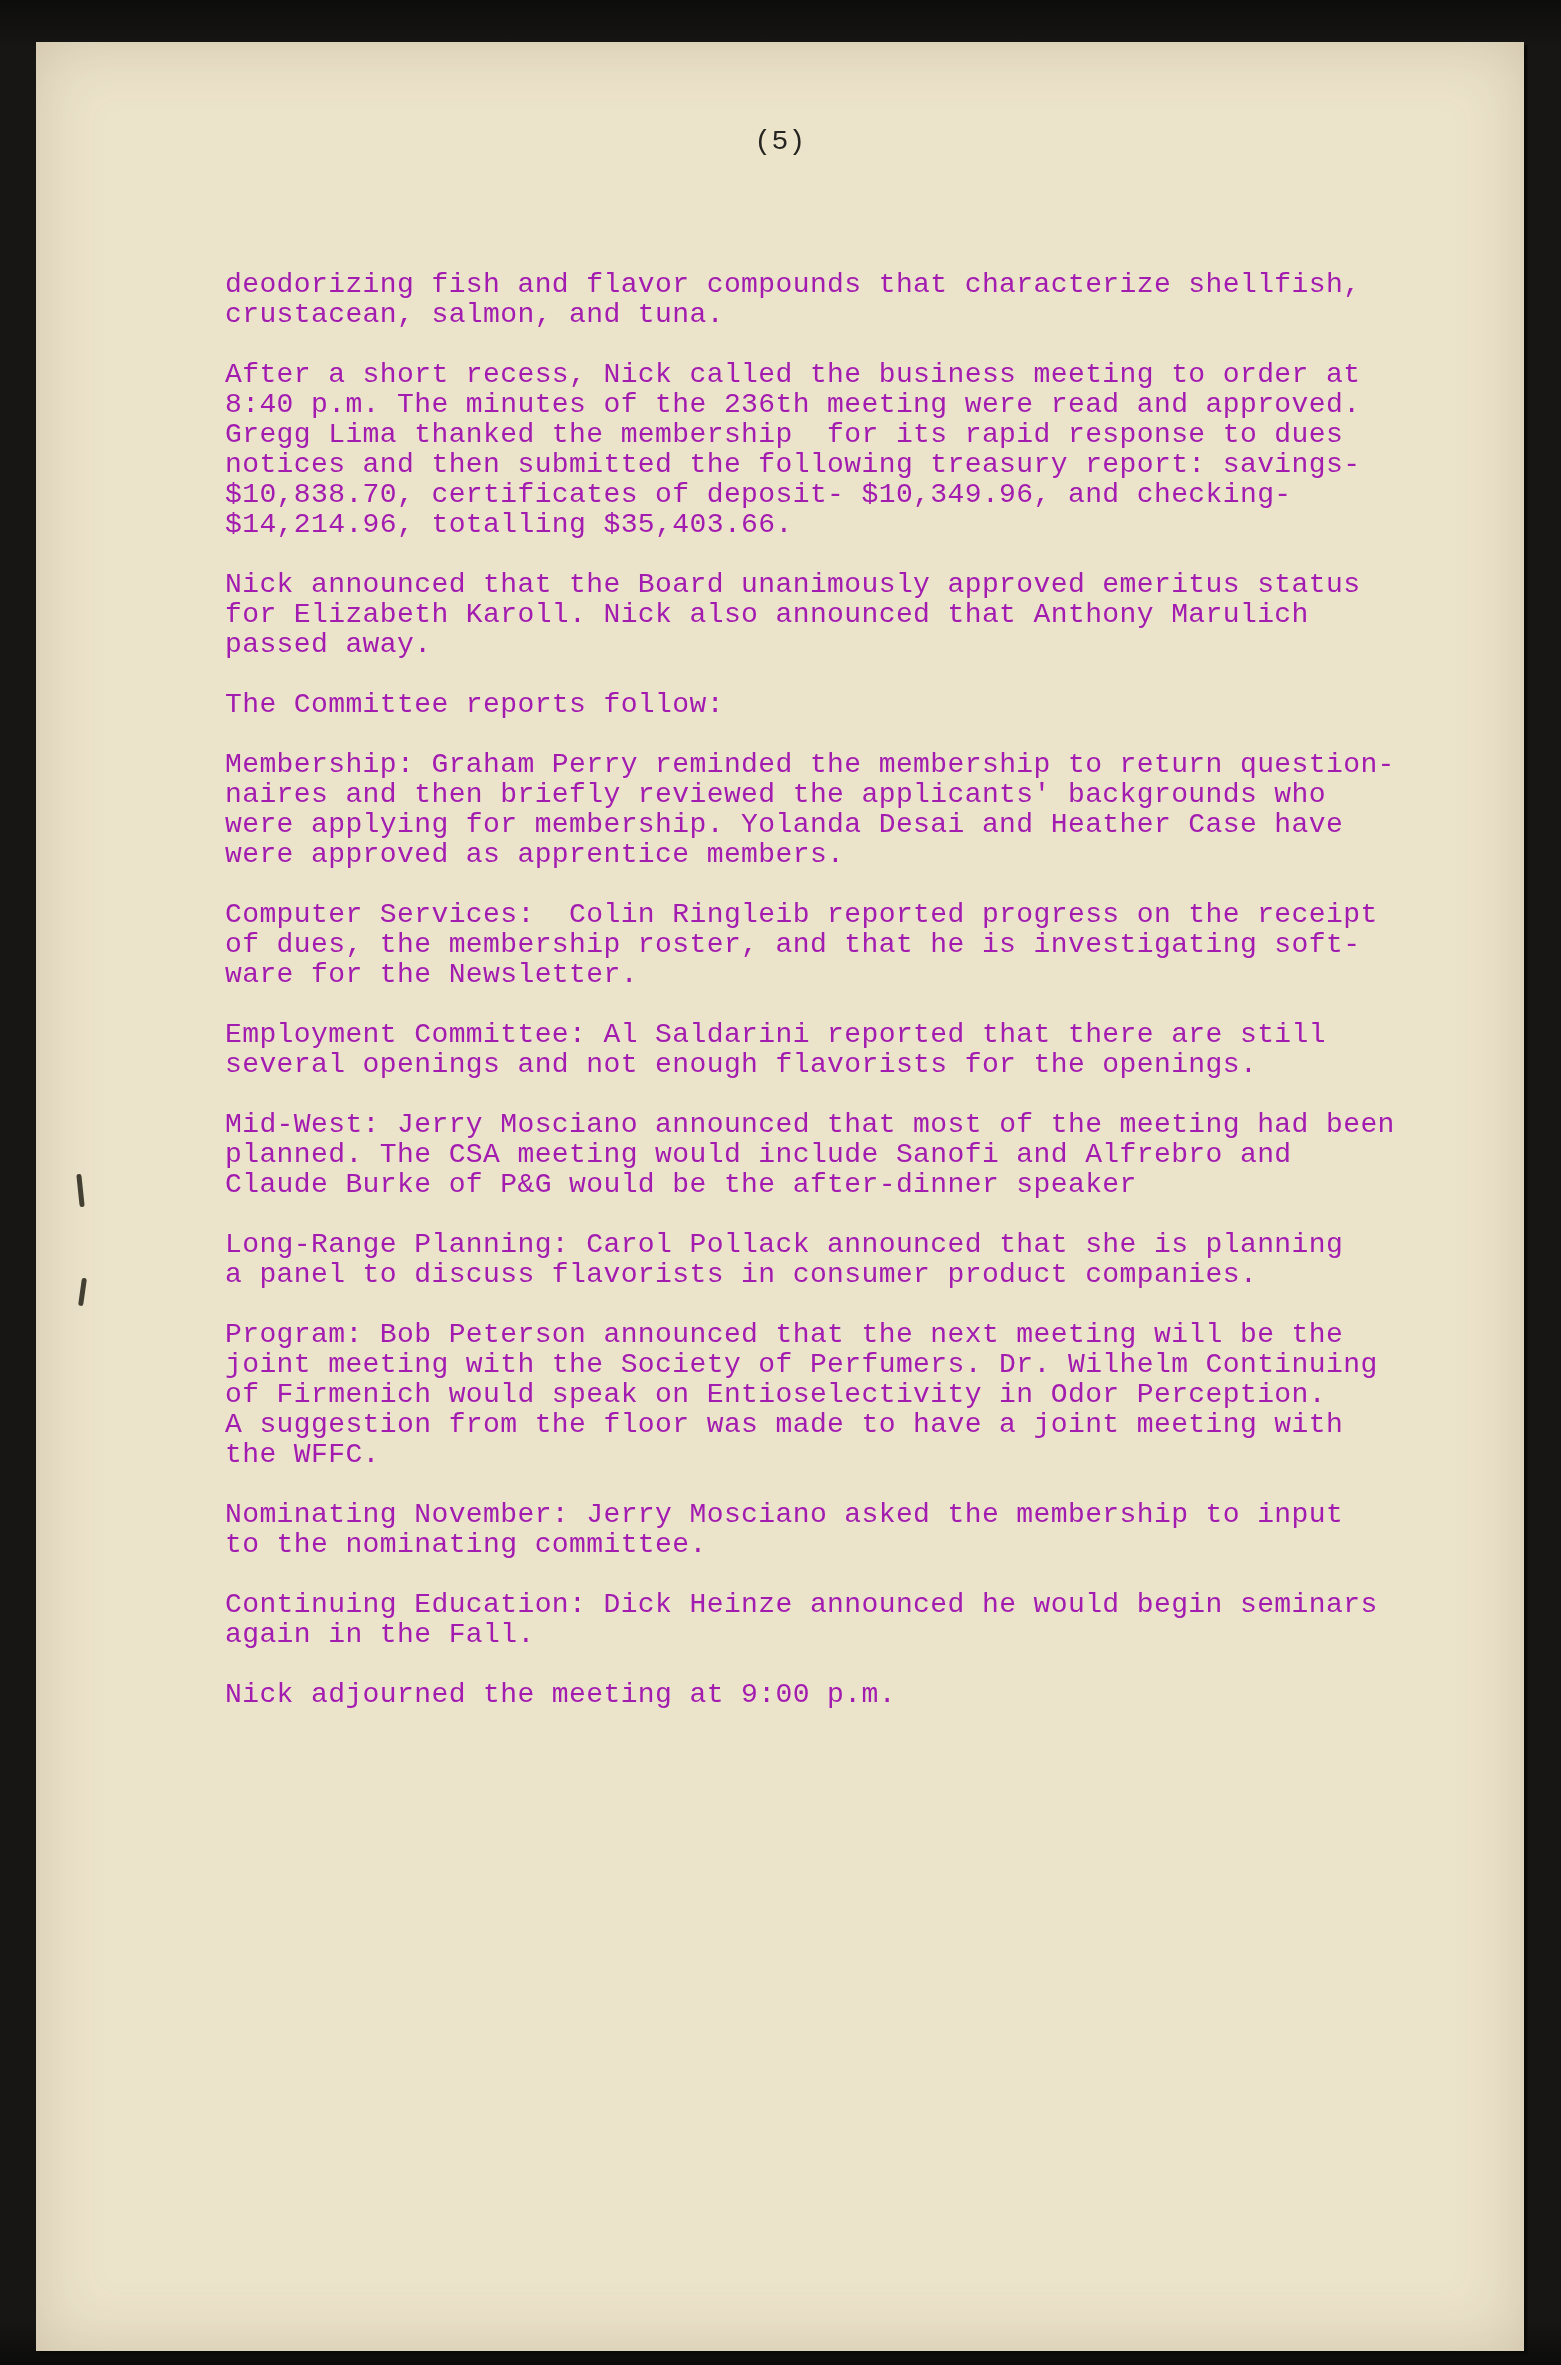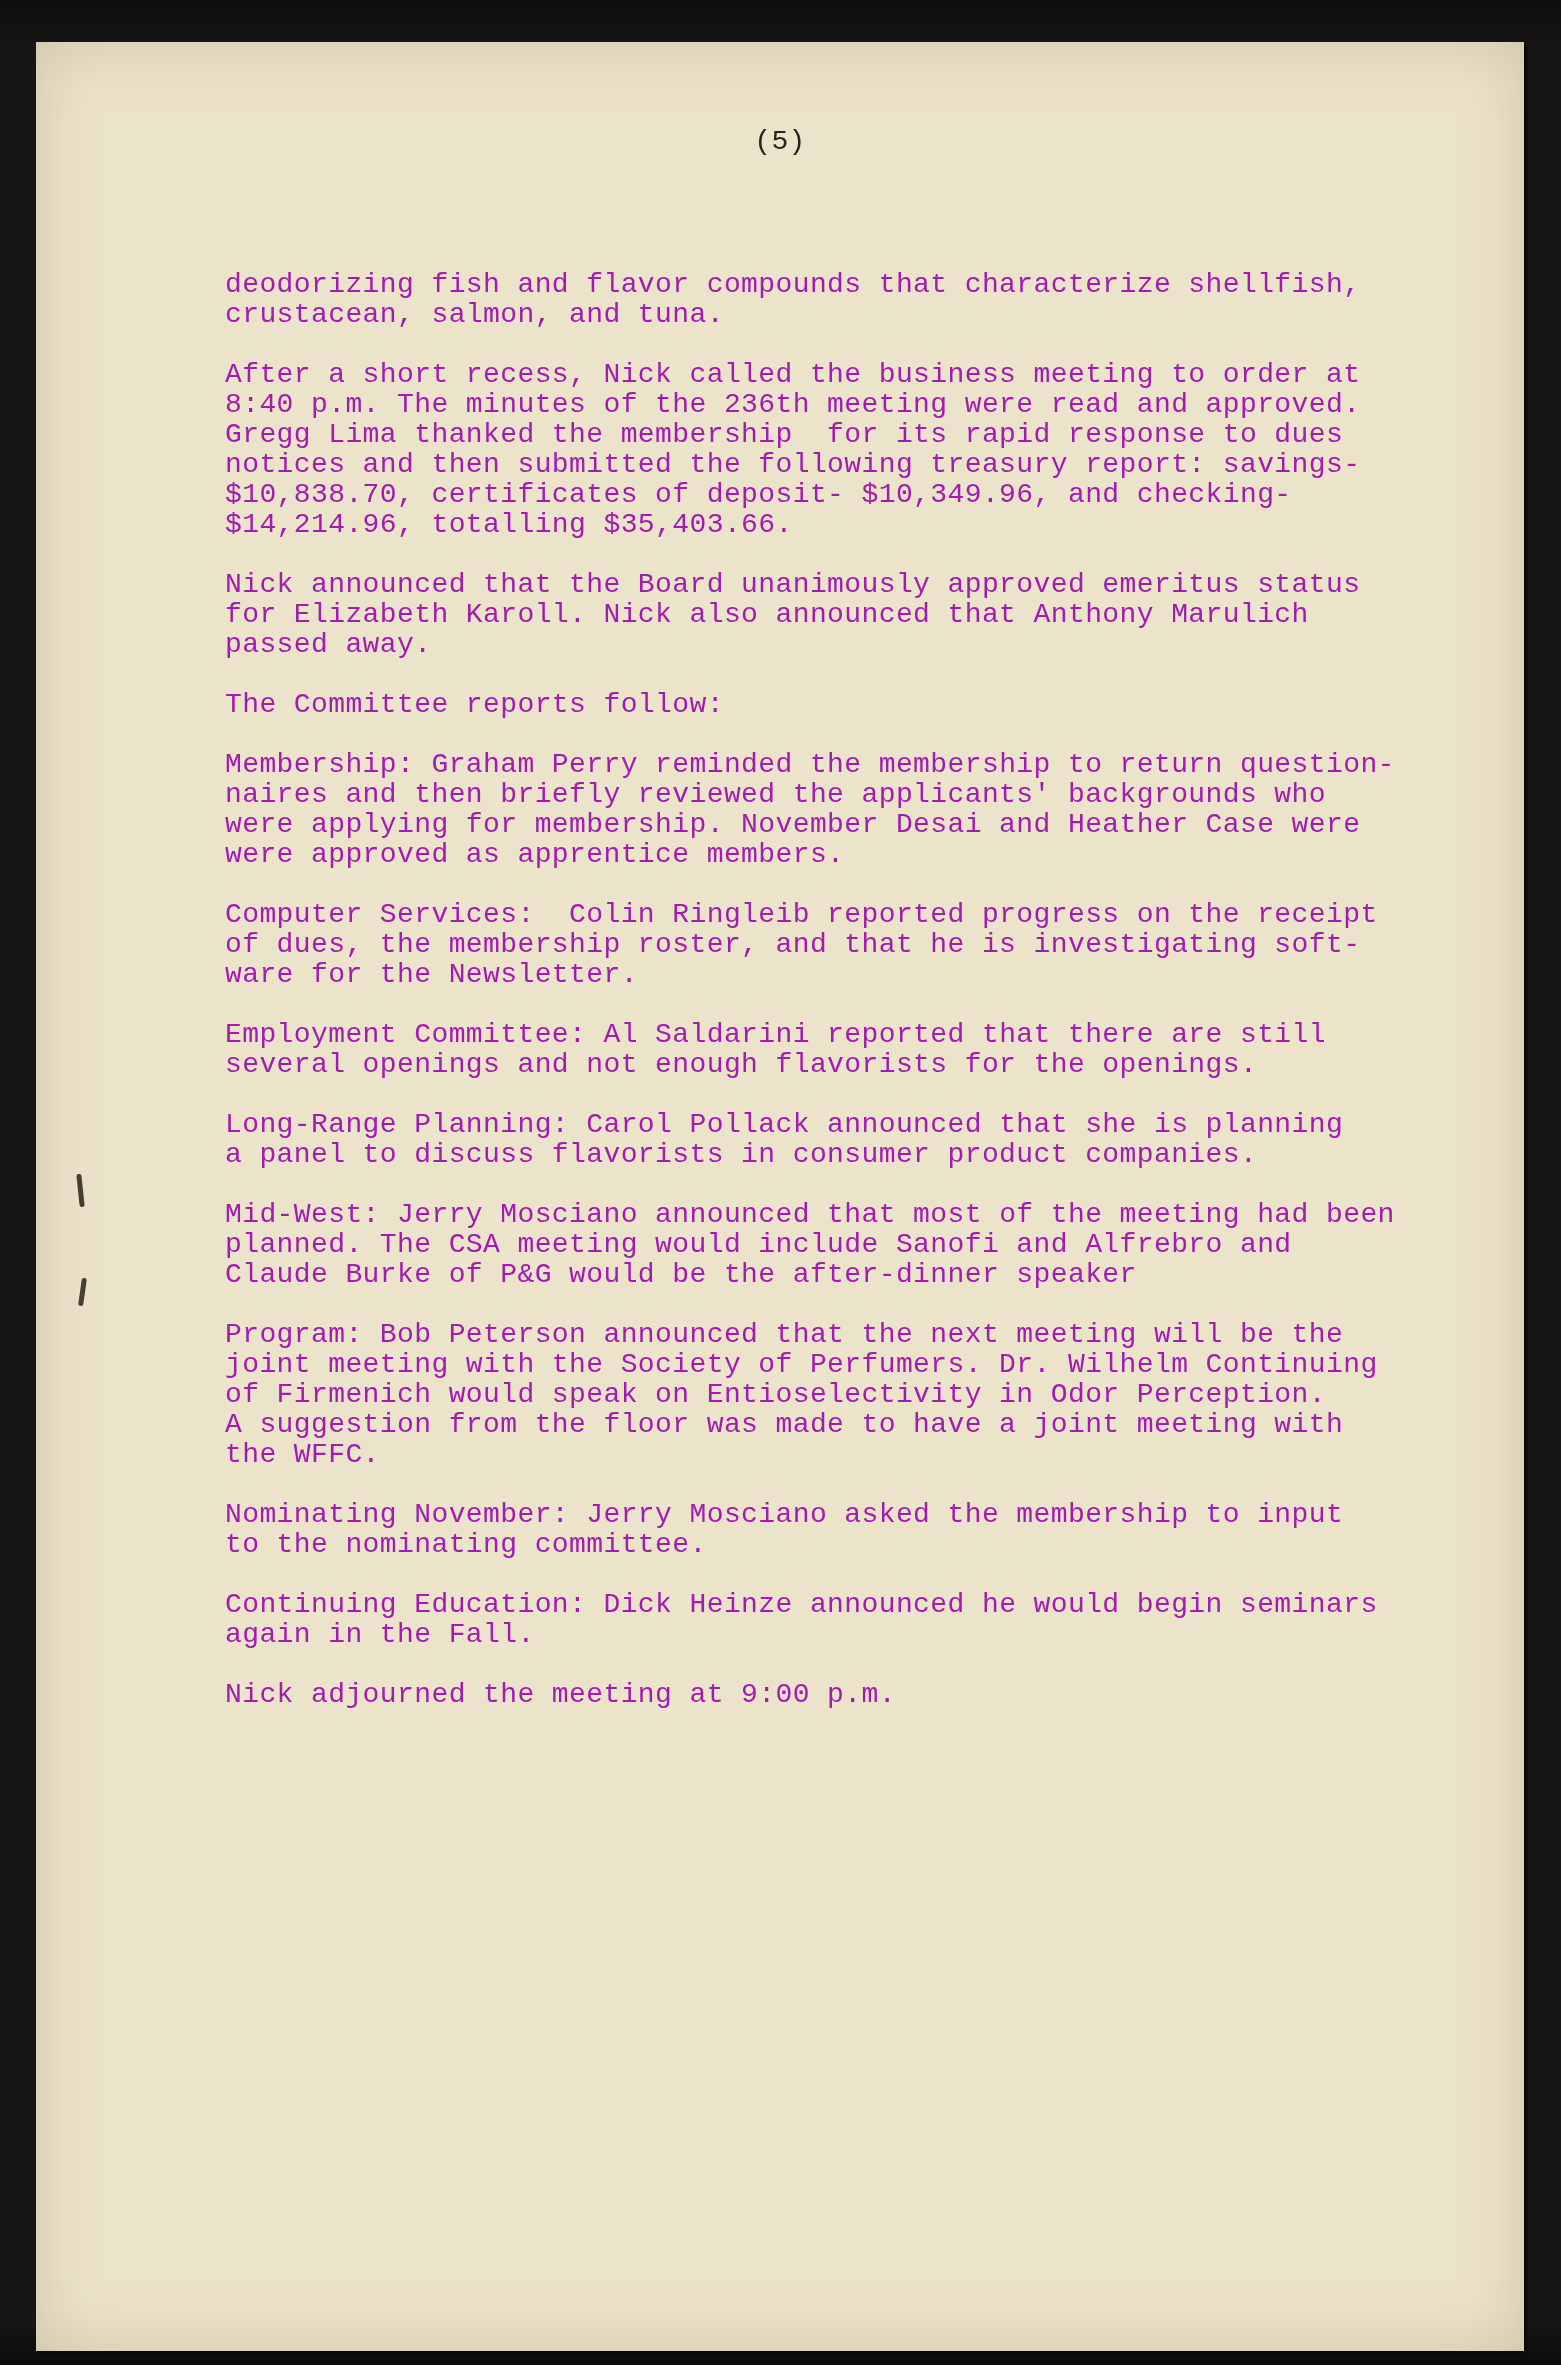--- a/index.html
+++ b/index.html
@@ -89,28 +89,28 @@
   <div class="content"><p class="para"><span>deodorizing fish and flavor compounds that characterize shellfish,
 crustacean, salmon, and tuna.</span></p><p class="para"><span>After a short recess, Nick called the business meeting to order at
 8:40 p.m. The minutes of the 236th meeting were read and approved.
 Gregg Lima thanked the membership  for its rapid response to dues
 notices and then submitted the following treasury report: savings-
 $10,838.70, certificates of deposit- $10,349.96, and checking-
 $14,214.96, totalling $35,403.66.</span></p><p class="para"><span>Nick announced that the Board unanimously approved emeritus status
 for Elizabeth Karoll. Nick also announced that Anthony Marulich
 passed away.</span></p><p class="para"><span>The Committee reports follow:</span></p><p class="para"><span class="para-heading">Membership:</span><span> Graham Perry reminded the membership to return question-
 naires and then briefly reviewed the applicants' backgrounds who
-were applying for membership. November Desai and Heather Case were
+were applying for membership. Yolanda Desai and Heather Case have
 were approved as apprentice members.</span></p><p class="para"><span class="para-heading">Computer Services:</span><span>  Colin Ringleib reported progress on the receipt
 of dues, the membership roster, and that he is investigating soft-
 ware for the Newsletter.</span></p><p class="para"><span class="para-heading">Employment Committee:</span><span> Al Saldarini reported that there are still
-several openings and not enough flavorists for the openings.</span></p><p class="para"><span class="para-heading">Long-Range Planning:</span><span> Carol Pollack announced that she is planning
-a panel to discuss flavorists in consumer product companies.</span></p><p class="para"><span class="para-heading">Mid-West:</span><span> Jerry Mosciano announced that most of the meeting had been
+several openings and not enough flavorists for the openings.</span></p><p class="para"><span class="para-heading">Mid-West:</span><span> Jerry Mosciano announced that most of the meeting had been
 planned. The CSA meeting would include Sanofi and Alfrebro and
-Claude Burke of P&amp;G would be the after-dinner speaker</span></p><p class="para"><span class="para-heading">Program:</span><span> Bob Peterson announced that the next meeting will be the
+Claude Burke of P&amp;G would be the after-dinner speaker</span></p><p class="para"><span class="para-heading">Long-Range Planning:</span><span> Carol Pollack announced that she is planning
+a panel to discuss flavorists in consumer product companies.</span></p><p class="para"><span class="para-heading">Program:</span><span> Bob Peterson announced that the next meeting will be the
 joint meeting with the Society of Perfumers. Dr. Wilhelm Continuing
 of Firmenich would speak on Entioselectivity in Odor Perception.
 A suggestion from the floor was made to have a joint meeting with
 the WFFC.</span></p><p class="para"><span class="para-heading">Nominating November</span><span>: Jerry Mosciano asked the membership to input
 to the nominating committee.</span></p><p class="para"><span class="para-heading">Continuing Education:</span><span> Dick Heinze announced he would begin seminars
 again in the Fall.</span></p><p class="para"><span>Nick adjourned the meeting at 9:00 p.m.</span></p></div>
 
   <div class="page-number">(5)</div>
 </div>
 

